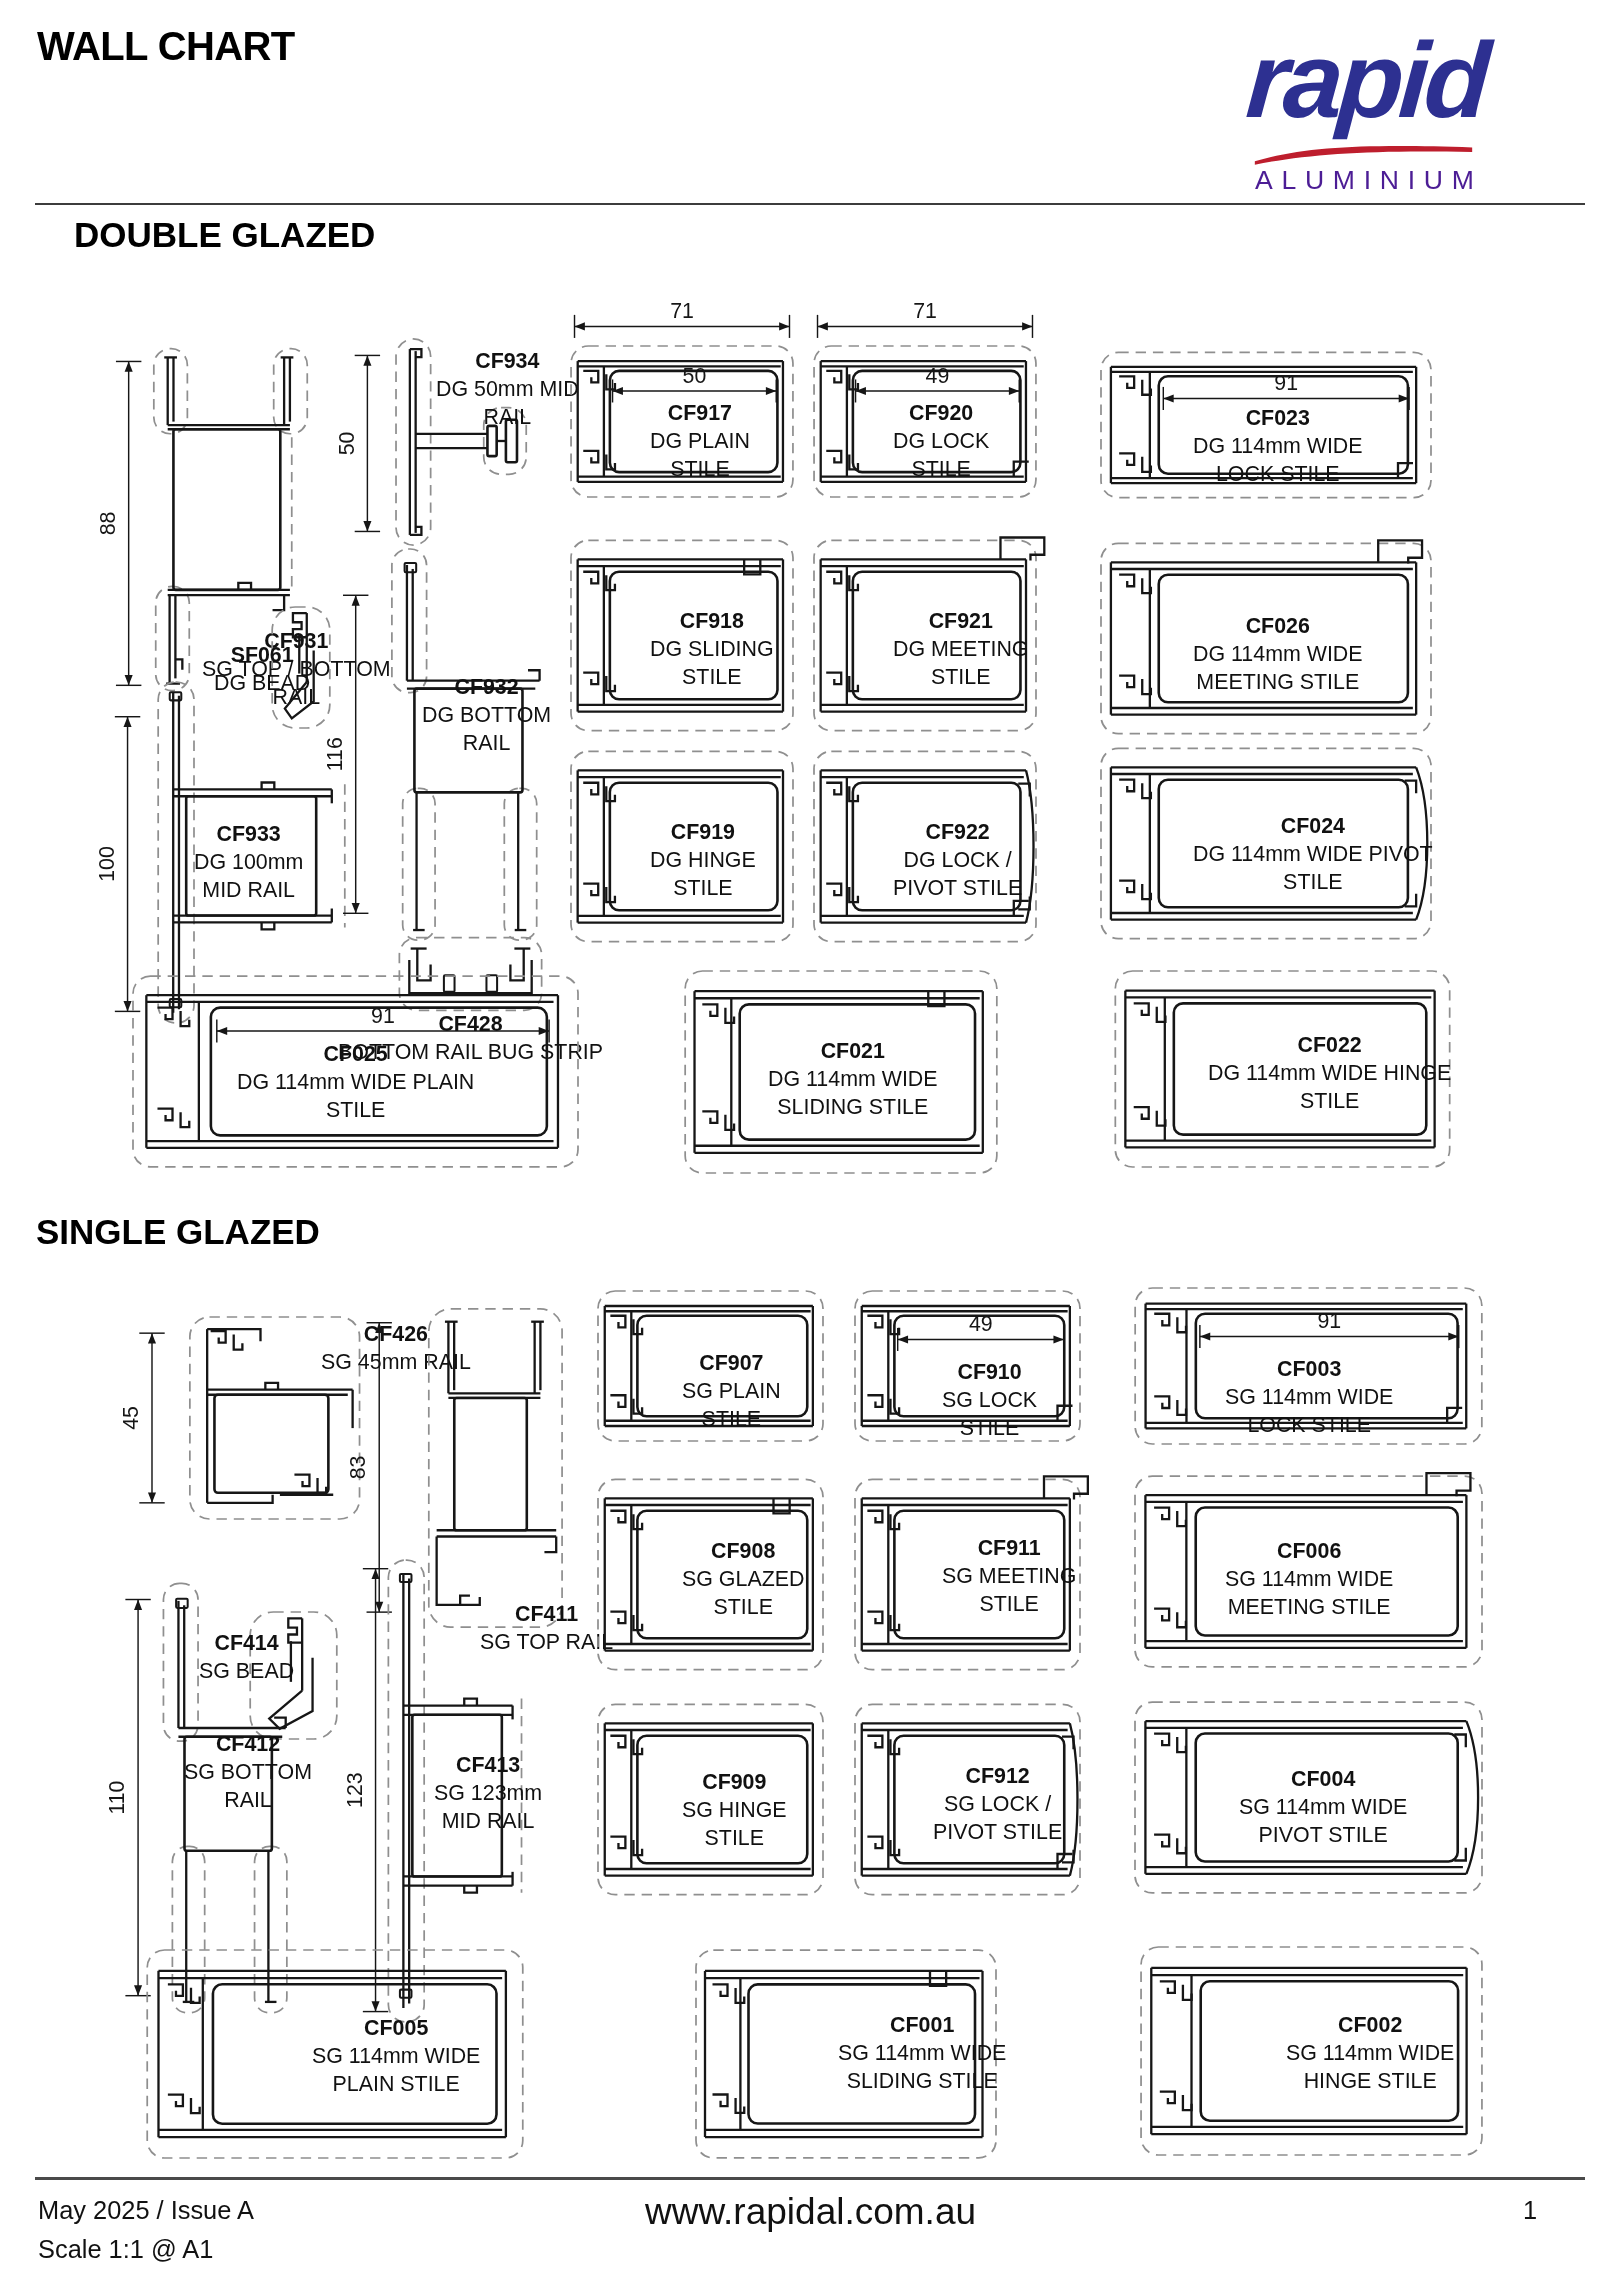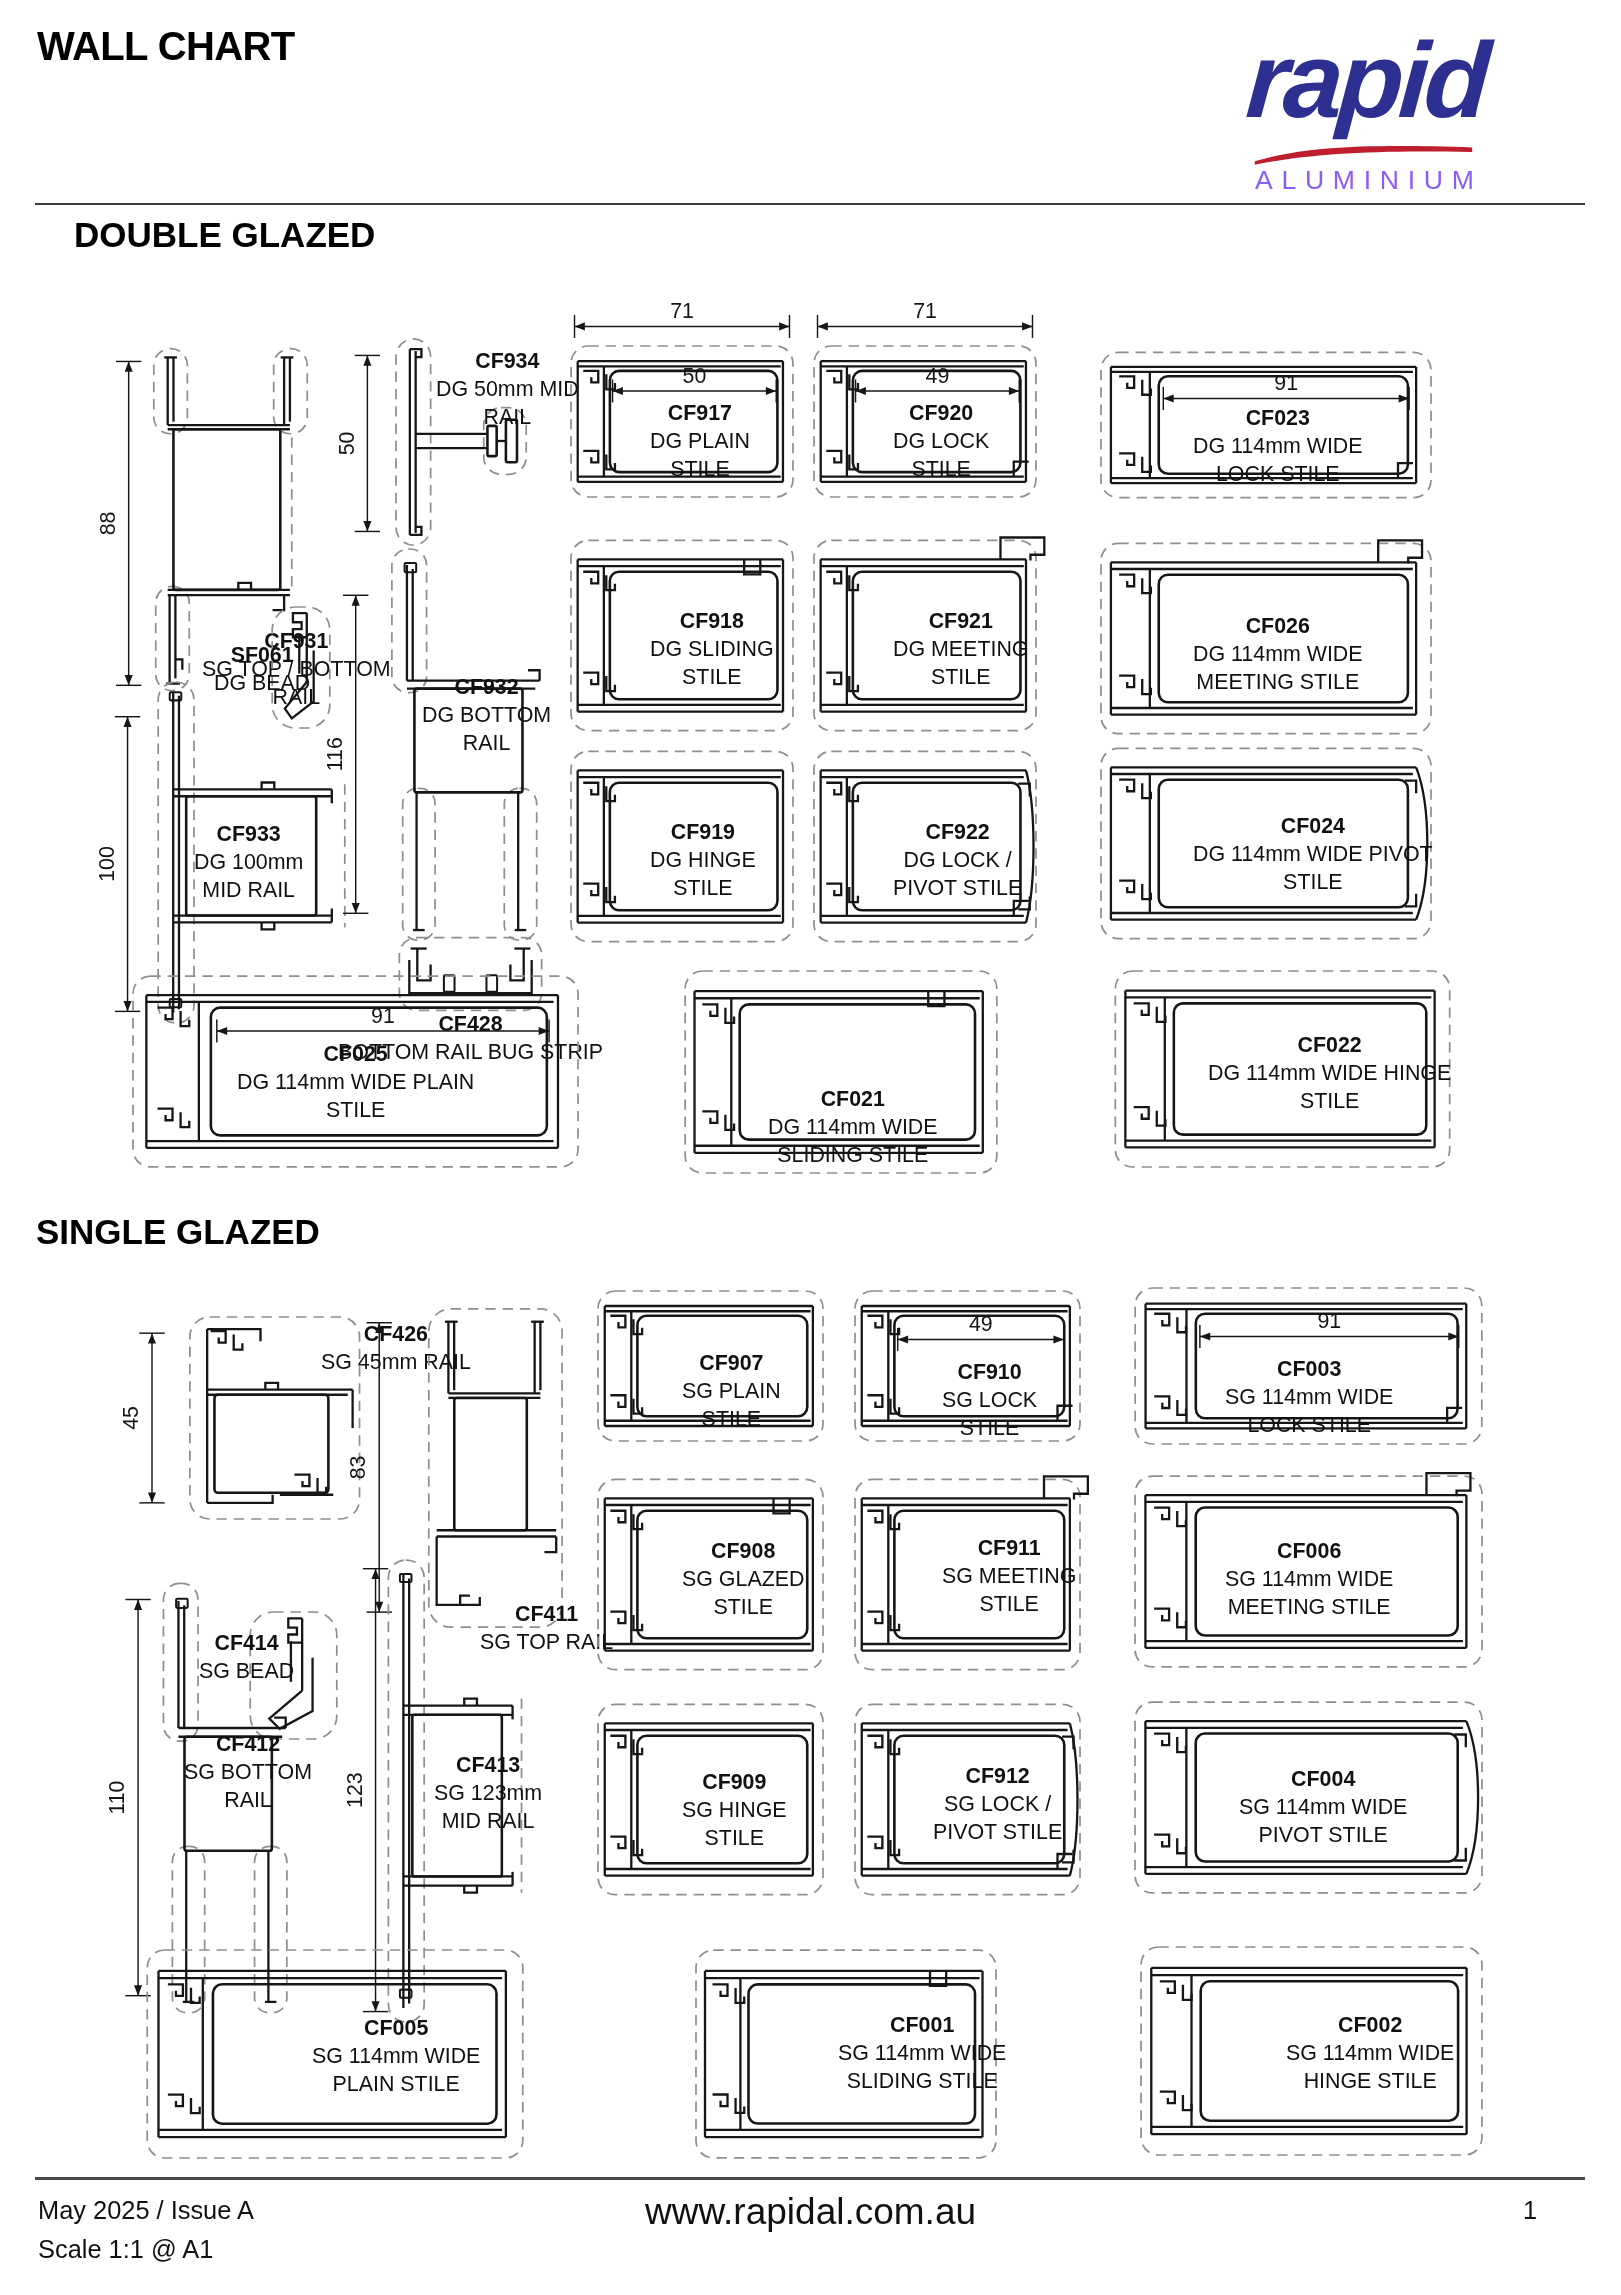--- a/index.html
+++ b/index.html
@@ -32,21 +32,21 @@
 
   <div id="title" class="abs">
     <div>WALL CHART</div>
   </div>
 
   <div id="logo" class="abs">
     <div class="brand" style="color: rgb(45, 48, 145);">rapid</div>
     <svg class="swoosh" viewBox="0 0 382 40">
       <path id="swooshPath" d="M2,30 C90,4 200,0 380,6 L380,14 C210,10 95,17 2,36 Z" fill="#be1e2d"></path>
     </svg>
-    <div class="sub" style="color: #8b5cf6;">ALUMINIUM</div>
+    <div class="sub" style="color: #4c1d95;">ALUMINIUM</div>
   </div>
 
   <div id="header-rule" class="abs"></div>
 
   <div id="heading-dg" class="abs section-heading">DOUBLE GLAZED</div>
   <div id="heading-sg" class="abs section-heading">SINGLE GLAZED</div>
 
   <div id="profiles">
       <div class="profile" style="left: 139px; top: 347px; width: 191px; height: 347px;">
         <svg width="191" height="347" viewBox="0 0 330 600">
@@ -453,21 +453,21 @@
           <path d="M 16.2 302.75 H 510.29999999999995" fill="none" stroke="#161616" stroke-width="4"></path>
           <path d="M 16.2 35 V 315" fill="none" stroke="#161616" stroke-width="4"></path>
           <path d="M 515.6999999999999 35 V 315" fill="none" stroke="#161616" stroke-width="4"></path>
           <path d="M 29.7 57.75 h 26 v 20 h -12 v -9 M 69.7 63.75 v 26 h 15 v -11" fill="none" stroke="#161616" stroke-width="4"></path>
           <path d="M 29.7 243.24999999999997 h 26 v 20 h -12 v -9 M 69.7 249.24999999999997 v 26 h 15 v -11" fill="none" stroke="#161616" stroke-width="4"></path>
           <path d="M 79.92 47.25 V 302.75" fill="none" stroke="#161616" stroke-width="4"></path>
           <rect x="94.5" y="57.75" width="407.7" height="234.5" rx="16" fill="none" stroke="#161616" stroke-width="4.5"></rect>
           <path d="M 421.2 35 v 26 h 28 v -26" fill="none" stroke="#161616" stroke-width="4"></path>
         </svg>
       </div>
-      <div class="plabel" style="left: 768px; top: 1037px; margin-top: 48px;">
+      <div class="plabel" style="left: 768px; top: 1037px;">
         <div class="pcode">CF021</div>
         <div>DG 114mm WIDE</div>
         <div>SLIDING STILE</div>
       </div>
       <div class="profile" style="left: 1115px; top: 971px; width: 335px; height: 196px;">
         <svg width="335" height="196" viewBox="0 0 580 340">
           <rect x="0" y="0" width="580" height="340" rx="30" fill="none" stroke="#8f8f8f" stroke-width="3" stroke-dasharray="18 12"></rect>
           <path d="M 17.4 34 H 553.9" fill="none" stroke="#161616" stroke-width="4"></path>
           <path d="M 17.4 45.900000000000006 H 548.1" fill="none" stroke="#161616" stroke-width="4"></path>
           <path d="M 17.4 306 H 553.9" fill="none" stroke="#161616" stroke-width="4"></path>

